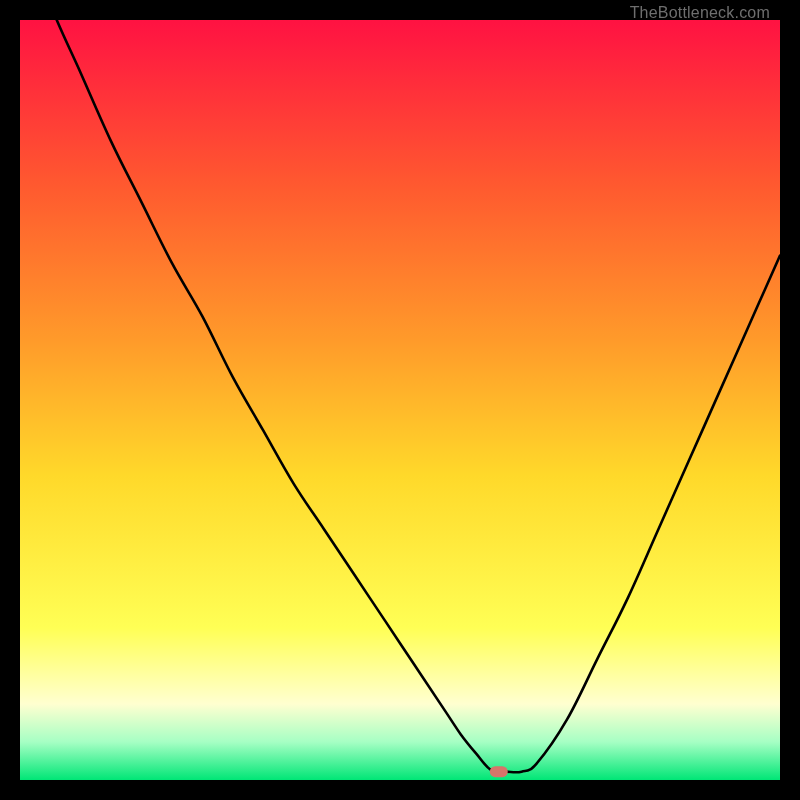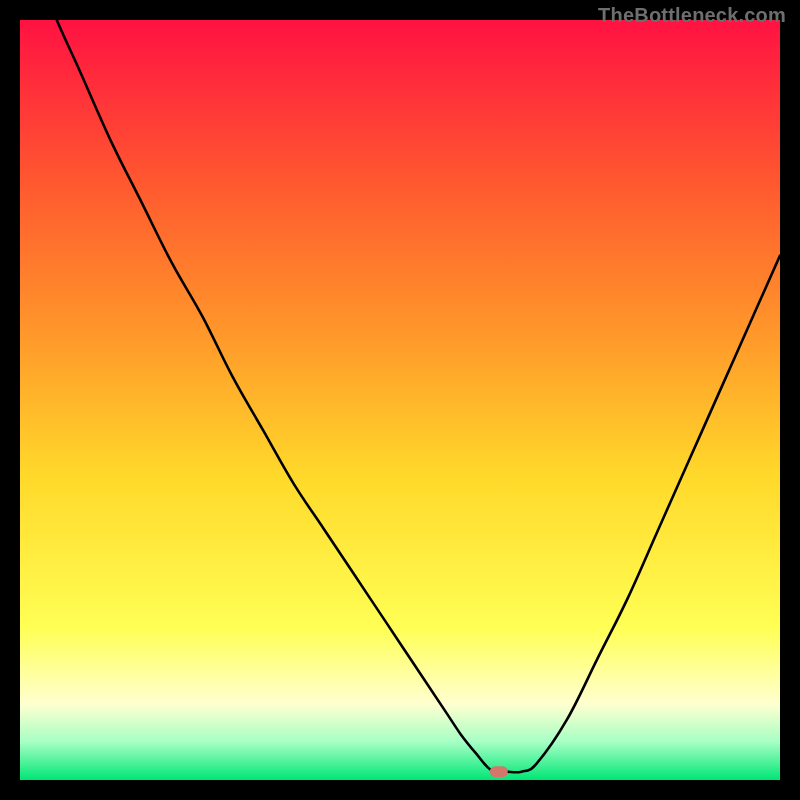--- a/index.html
+++ b/index.html
@@ -20,24 +20,24 @@
   .plot {
     position: absolute;
     left: 20px;
     top: 20px;
     width: 760px;
     height: 760px;
   }
   .watermark {
     position: absolute;
     top: 4px;
-    right: 14px;
+    right: 30px;
     color: #6e6e6e;
-    font-size: 20px;
-    font-weight: 700;
+    font-size: 16px;
+    font-weight: 400;
     letter-spacing: 0.2px;
     font-family: Arial, Helvetica, sans-serif;
   }
 </style>
 </head>
 <body>
 
 <div class="frame">
   <svg class="plot" viewBox="0 0 760 760" preserveAspectRatio="none">
     <defs>

